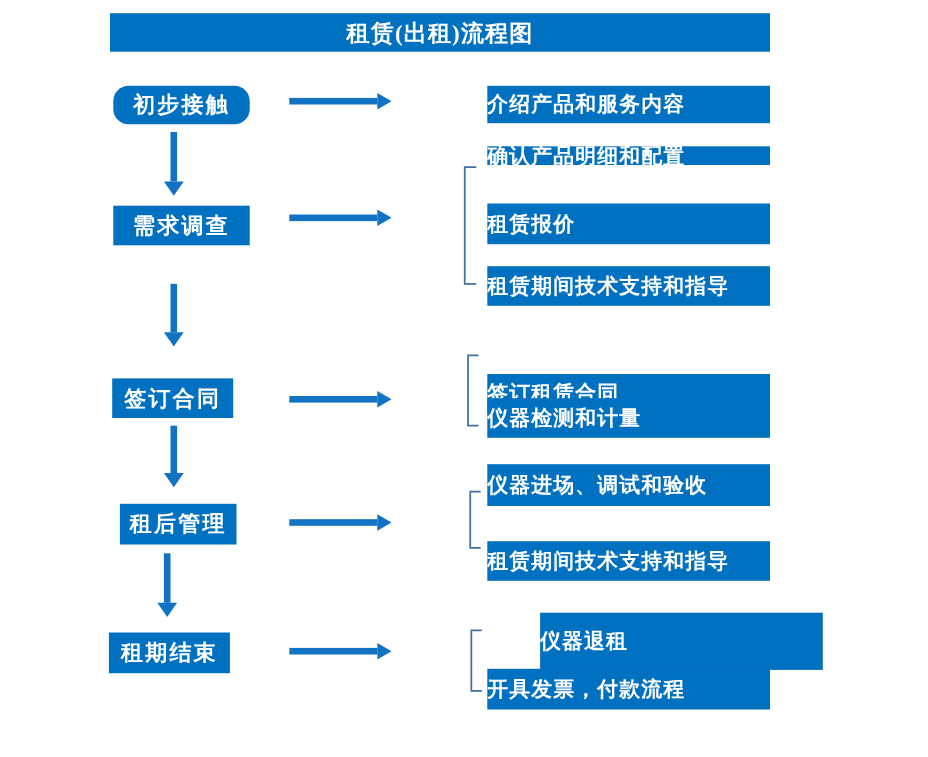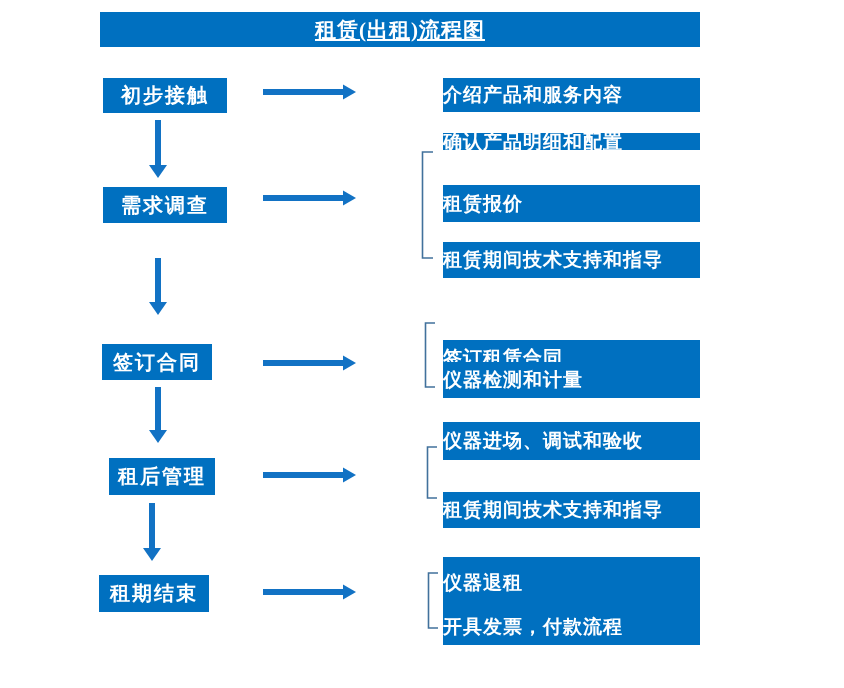--- a/index.html
+++ b/index.html
@@ -24,21 +24,20 @@
     left: 100px; top: 12px;
     width: 600px; height: 35px;
     background: var(--box);
     color: var(--text);
     font-size: 21px;
     font-weight: bold;
     display: flex;
     align-items: center;
     justify-content: center;
     letter-spacing: 1px;
-    text-decoration: underline;
   }
   .lbox {
     position: absolute;
     background: var(--box);
     color: var(--text);
     font-size: 20px;
     font-weight: bold;
     display: flex;
     align-items: center;
     justify-content: center;
@@ -116,34 +115,34 @@
     </g>
 
     <path class="bracket" d="M433 152 H422.5 V258 H433"></path>
     <path class="bracket" d="M435 323 H425.5 V387 H435"></path>
     <path class="bracket" d="M437 447 H427.5 V498 H437"></path>
     <path class="bracket" d="M438 573 H428.5 V628 H438"></path>
   </svg>
 
   <div class="title-bar">租赁(出租)流程图</div>
 
-  <div class="lbox" style="left:103px; top:78px;  width:124px; height:35px;">初步接触</div>
+  <div class="lbox" style="left:103px; top:78px;  width:124px; height:35px;border-radius:14px;">初步接触</div>
   <div class="lbox" style="left:103px; top:187px; width:124px; height:36px;">需求调查</div>
   <div class="lbox" style="left:102px; top:344px; width:110px; height:36px;">签订合同</div>
   <div class="lbox" style="left:109px; top:458px; width:106px; height:37px;">租后管理</div>
   <div class="lbox" style="left:99px;  top:575px; width:110px; height:37px;">租期结束</div>
 
   <div class="rbox" style="top:78px;  height:34px;">介绍产品和服务内容</div>
 
   <div class="rbox" style="top:133px; height:17px;">确认产品明细和配置</div>
   <div class="rbox" style="top:185px; height:37px;">租赁报价</div>
   <div class="rbox" style="top:242px; height:36px;">租赁期间技术支持和指导</div>
 
   <div class="rbox" style="top:312px; height:36px;margin-top:28px;">签订租赁合同</div>
   <div class="rbox" style="top:422px; height:38px;">仪器进场、调试和验收</div>
 
   <div class="rbox" style="top:362px; height:36px;">仪器检测和计量</div>
   <div class="rbox" style="top:492px; height:36px;">租赁期间技术支持和指导</div>
 
-  <div class="rbox" style="top:557px; height:52px;">仪器退租</div>
+  <div class="rbox" style="top:557px; height:52px;margin-left:48px;">仪器退租</div>
   <div class="rbox" style="top:608px; height:37px;">开具发票，付款流程</div>
 
 </div>
 
 </body></html>

